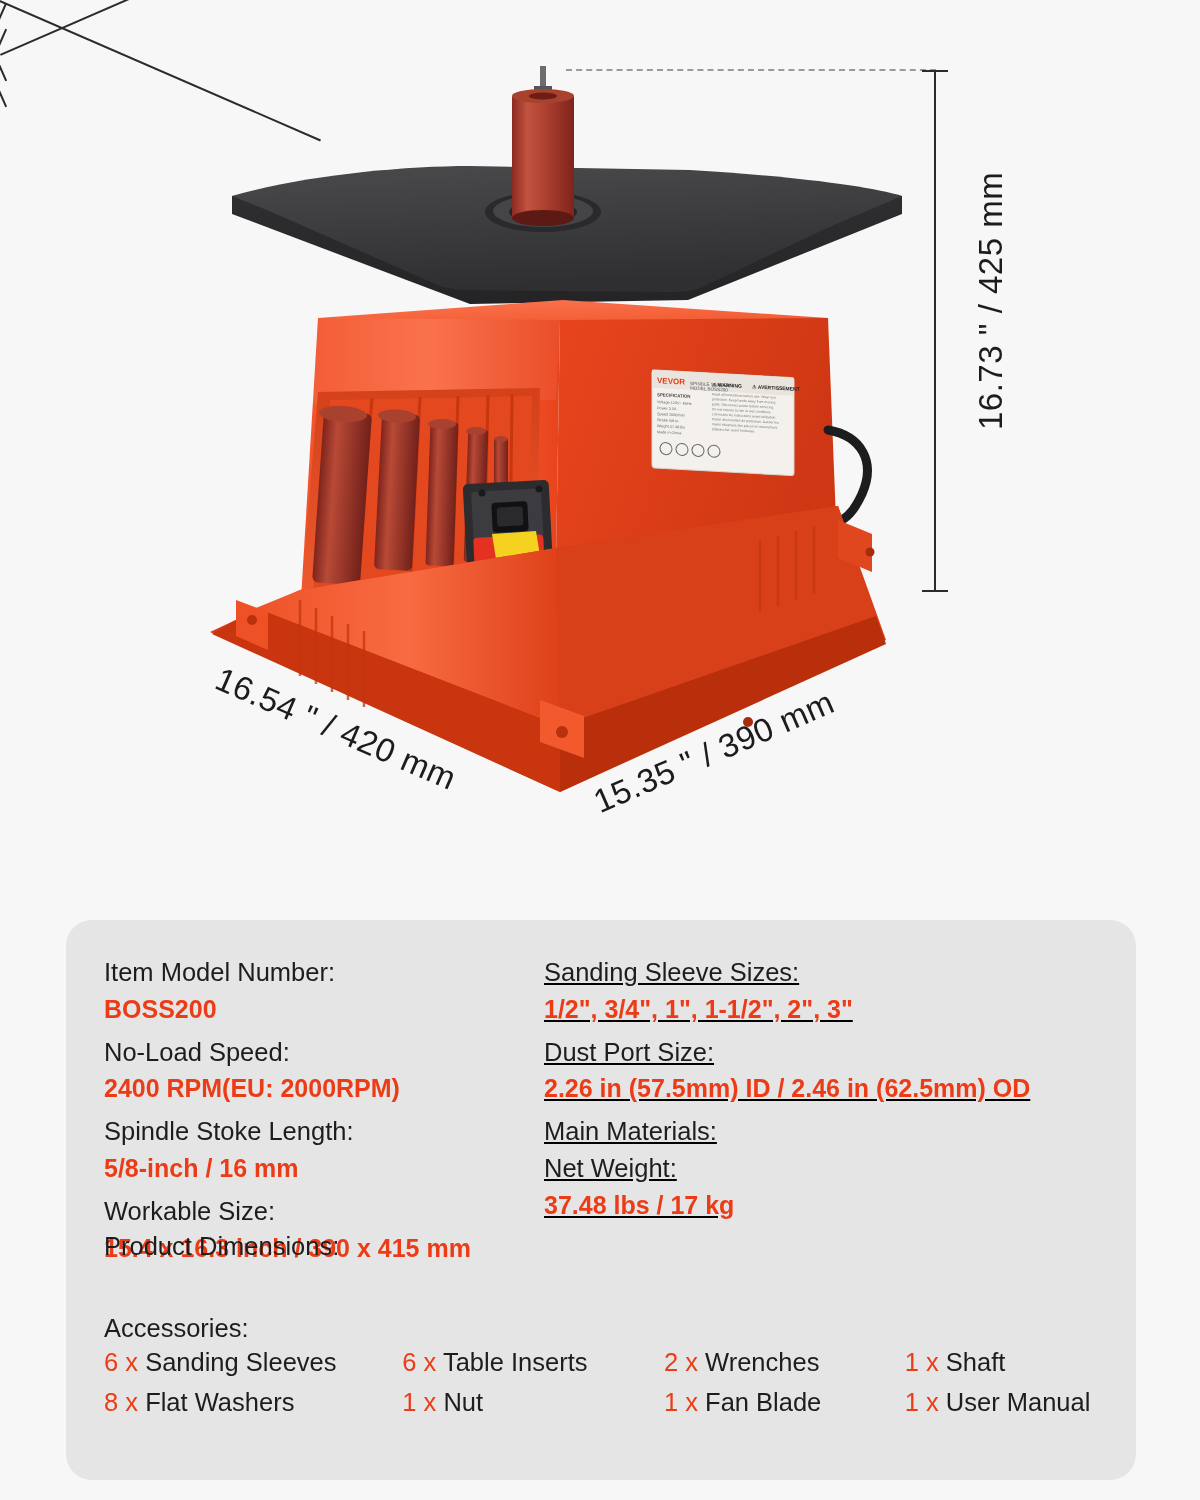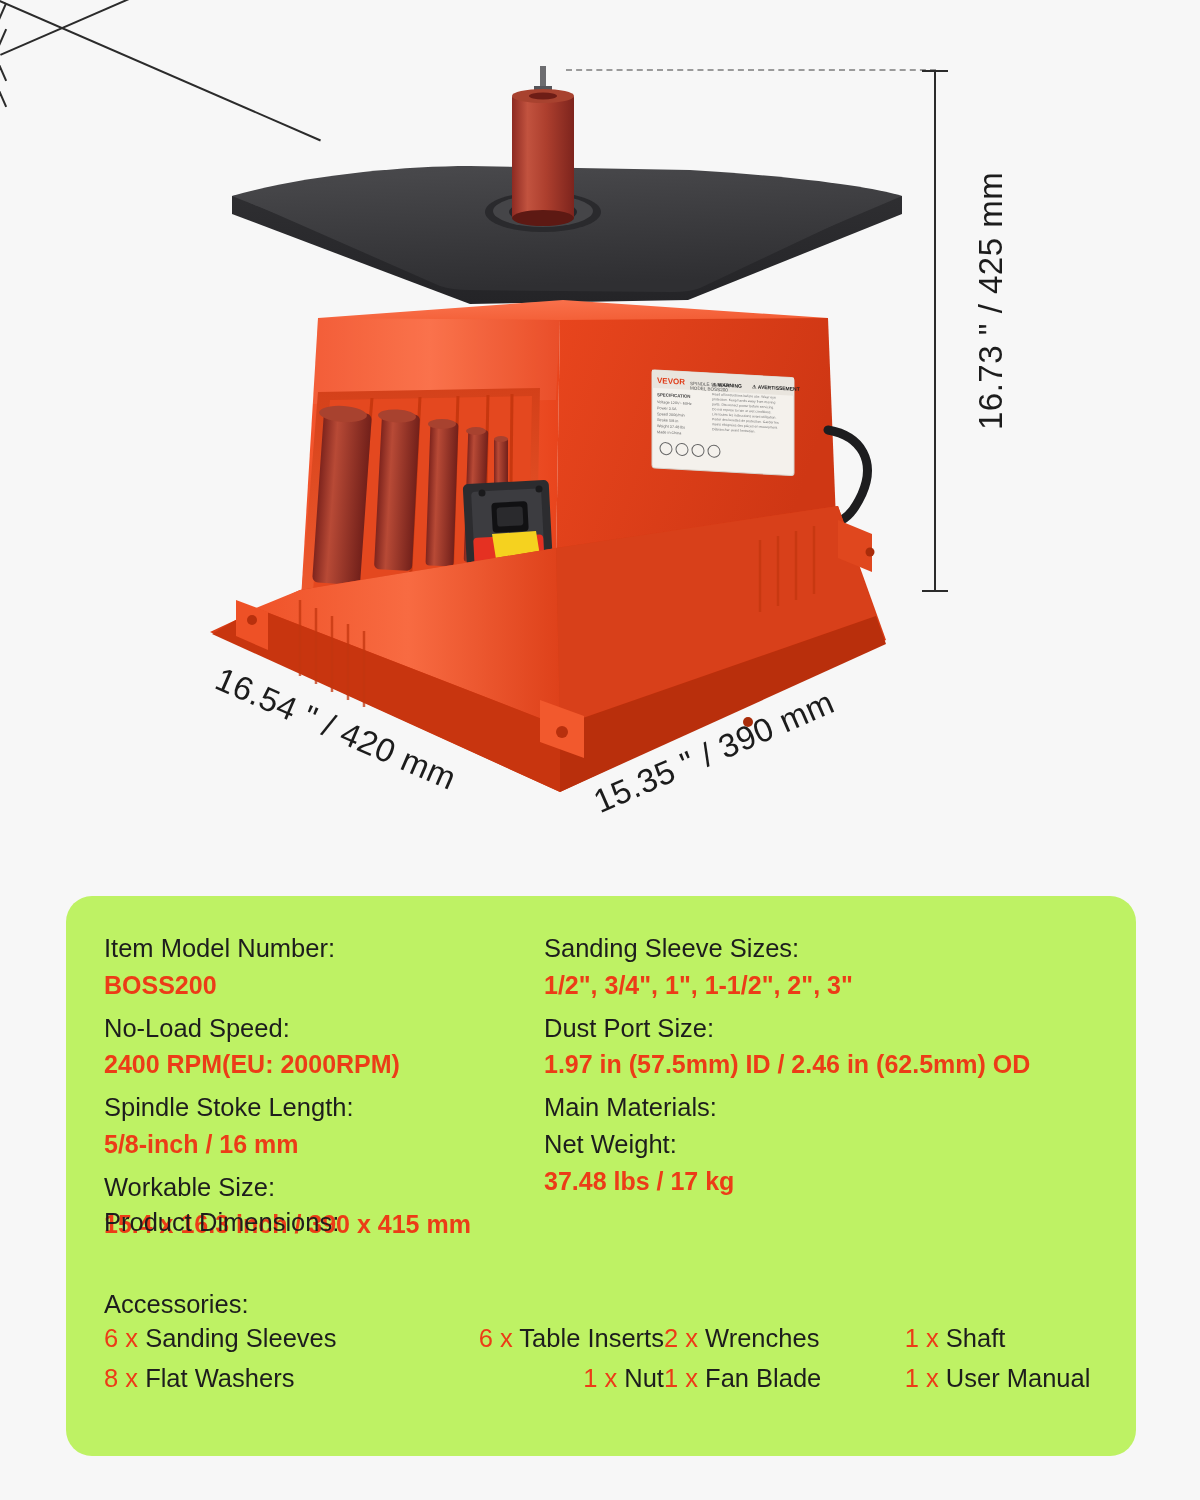--- a/index.html
+++ b/index.html
@@ -93,34 +93,34 @@
     transform: rotate(-23.5deg);
     transform-origin: left top;
   }
 
   
   .machine { position: absolute; left: 0; top: 0; width: 1200px; height: 880px; }
 
   
   .spec-card {
     position: absolute;
-    left: 66px; top: 896px;
+    left: 66px; top: 920px;
     width: 1070px; height: 560px;
-    background: #bef264;
+    background: #e5e5e5;
     border-radius: 26px;
   }
   .spec-grid {
     position: absolute;
     left: 38px; top: 36px;
     width: 1000px;
     display: flex;
     gap: 0px;
   }
   .spec-col { width: 440px; }
-  .spec-col.right { width: 560px; }
+  .spec-col.right { width: 560px; text-decoration: underline; }
   .spec-label {
     font-size: 25.5px;
     color: #1d1d1d;
     margin: 0 0 4px 0;
     line-height: 1.28;
   }
   .spec-value {
     font-size: 25px;
     color: #ec3c17;
     font-weight: bold;
@@ -139,21 +139,21 @@
   }
   .acc-table td {
     font-size: 25.5px;
     color: #1d1d1d;
     padding: 0 0 11px 0;
     vertical-align: top;
     white-space: nowrap;
   }
   .acc-qty { color: #ec3c17; font-weight: normal; }
   .acc-c1 { width: 285px; }
-  .acc-c2 { width: 250px; text-align: right; }
+  .acc-c2 { width: 250px; }
   .acc-c3 { width: 230px; }
   .acc-c4 { width: 200px; }
 </style>
 </head>
 <body>
 
 <div class="illustration">
 
   <div class="dash-line" id="dash-top"></div>
 
@@ -371,21 +371,21 @@
 
       <p class="spec-label">Workable Size:</p>
       <p class="spec-value">15.4 x 16.3 inch / 390 x 415 mm</p>
     </div>
 
     <div class="spec-col right">
       <p class="spec-label">Sanding Sleeve Sizes:</p>
       <p class="spec-value">1/2", 3/4", 1", 1-1/2", 2", 3"</p>
 
       <p class="spec-label">Dust Port Size:</p>
-      <p class="spec-value">1.97 in (57.5mm) ID / 2.46 in (62.5mm) OD</p>
+      <p class="spec-value">2.26 in (57.5mm) ID / 2.46 in (62.5mm) OD</p>
 
       <p class="spec-label">Main Materials:</p>
 
       <p class="spec-label">Net Weight:</p>
       <p class="spec-value">37.48  lbs / 17 kg</p>
     </div>
   </div>
 
   <div class="full-row">
     <p class="spec-label">Product Dimensions:</p>

